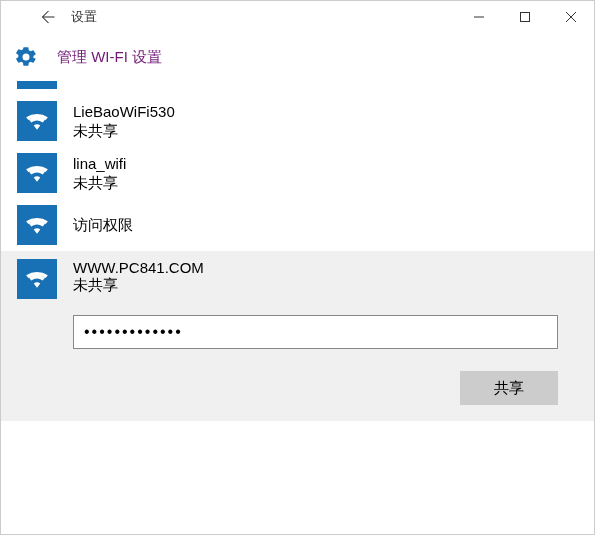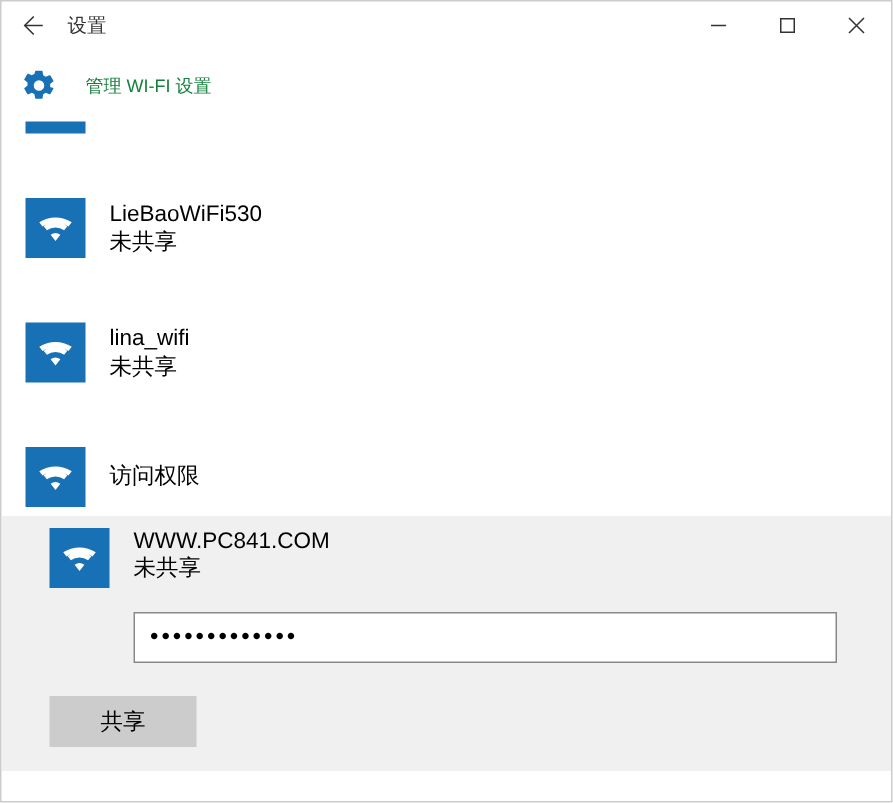--- a/index.html
+++ b/index.html
@@ -1,46 +1,46 @@
 <!DOCTYPE html>
 <html><head>
 <meta charset="utf-8">
 <style>
   * { box-sizing: border-box; margin: 0; padding: 0; font-family: "Microsoft YaHei", "Segoe UI", sans-serif; }
   body { width: 595px; height: 535px; background: #fff; overflow: hidden; border: 1px solid #ccc; }
 
-  .titlebar { height: 32px; display: flex; align-items: center; }
+  .titlebar { height: 32px; display: flex; align-items: center; margin-left: 26px; }
   .titlebar .back { width: 40px; height: 32px; display: flex; align-items: center; justify-content: center; font-size: 20px; color: #333; }
   .titlebar .title { font-size: 13px; color: #333; flex: 1; padding-left: 4px; }
   .titlebar .winbtn { width: 46px; height: 32px; display: flex; align-items: center; justify-content: center; color: #333; }
 
   .header { height: 48px; display: flex; align-items: center; padding-left: 12px; }
   .header .gear { width: 26px; height: 26px; display:flex; align-items:center; justify-content:center; color:#1971b5; }
-  .header .htitle { font-size: 12px; color: #15803d; margin-left: 18px; }
+  .header .htitle { font-size: 15px; color: #701a75; margin-left: 18px; }
 
   .list { padding: 0; }
-  .item { display: flex; padding: 6px 16px; margin-top: 31px; }
+  .item { display: flex; padding: 6px 16px; }
   .partial-item { display:flex; padding: 0 16px 6px 16px; }
   .icon-box { width: 40px; height: 40px; background: #1971b5; display: flex; align-items: center; justify-content: center; flex-shrink: 0; }
   .partial-icon-box { width:40px; height:8px; background:#1971b5; flex-shrink:0; }
   .item-texts { margin-left: 16px; display: flex; flex-direction: column; justify-content: center; }
   .item-name { font-size: 15px; color: #000; line-height: 1.3; }
   .item-sub  { font-size: 15px; color: #000; line-height: 1.3; }
 
-  .selected { background: #f0f0f0; padding: 8px 16px 16px 32px; }
+  .selected { background: #f0f0f0; padding: 8px 16px 16px 16px; }
   .selected .top { display: flex; }
   .selected .texts { margin-left: 16px; flex: 1; }
   .sel-name { font-size: 15px; color: #000; }
   .sel-sub  { font-size: 15px; color: #000; }
   .sel-desc { font-size: 15px; color: #000; margin-top: 6px; line-height: 1.55; }
 
   .pw-wrap { margin-top: 16px; margin-left: 56px; margin-right: 20px; }
   .pw { width: 100%; height: 34px; border: 1px solid #888; outline: none; padding: 0 10px; font-size: 16px; letter-spacing: 2px; background:#fff; }
 
-  .btn-row { margin-top: 22px; display: flex; justify-content: flex-end; gap: 10px; margin-right: 20px; flex-direction: column; }
+  .btn-row { margin-top: 22px; display: flex; justify-content: flex-end; gap: 10px; margin-right: 20px; }
   .btn { width: 98px; height: 34px; background: #ccc; border: none; font-size: 15px; color: #000; cursor: pointer; }
 
   svg { display:block; }
 </style>
 </head>
 <body>
 
 <div class="titlebar">
   <div class="back">
     <svg width="18" height="18" viewBox="0 0 24 24">

